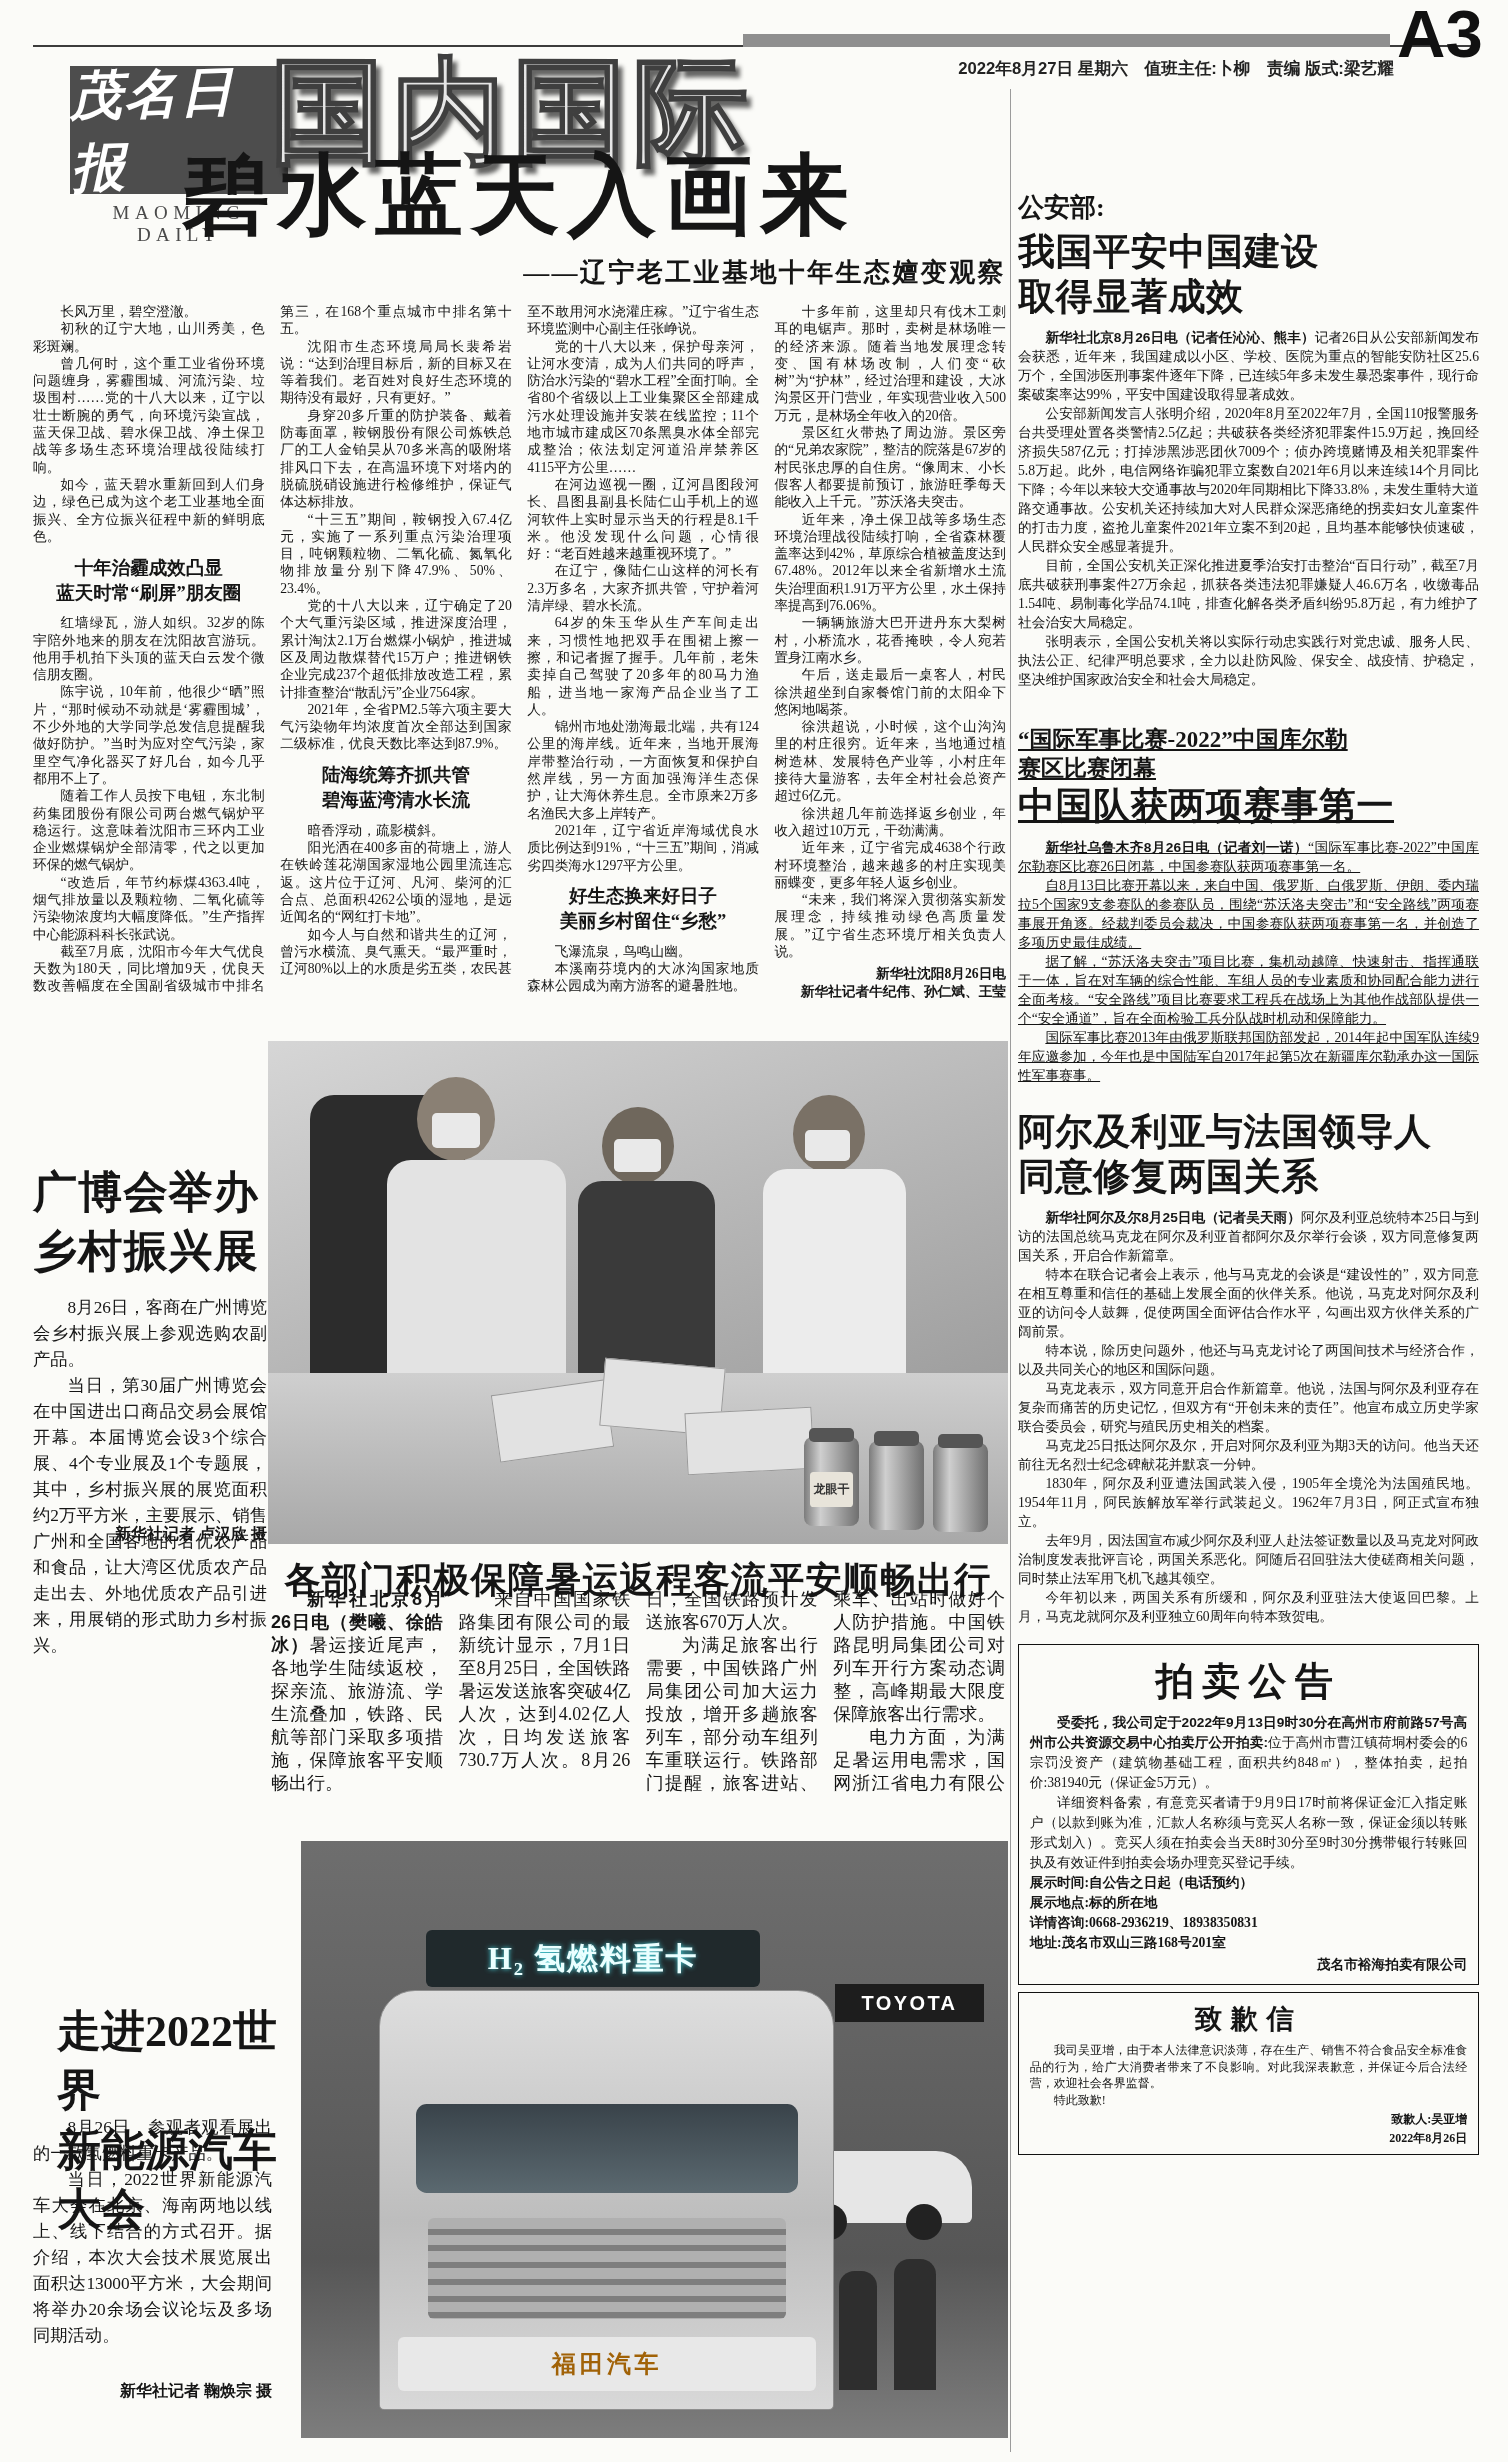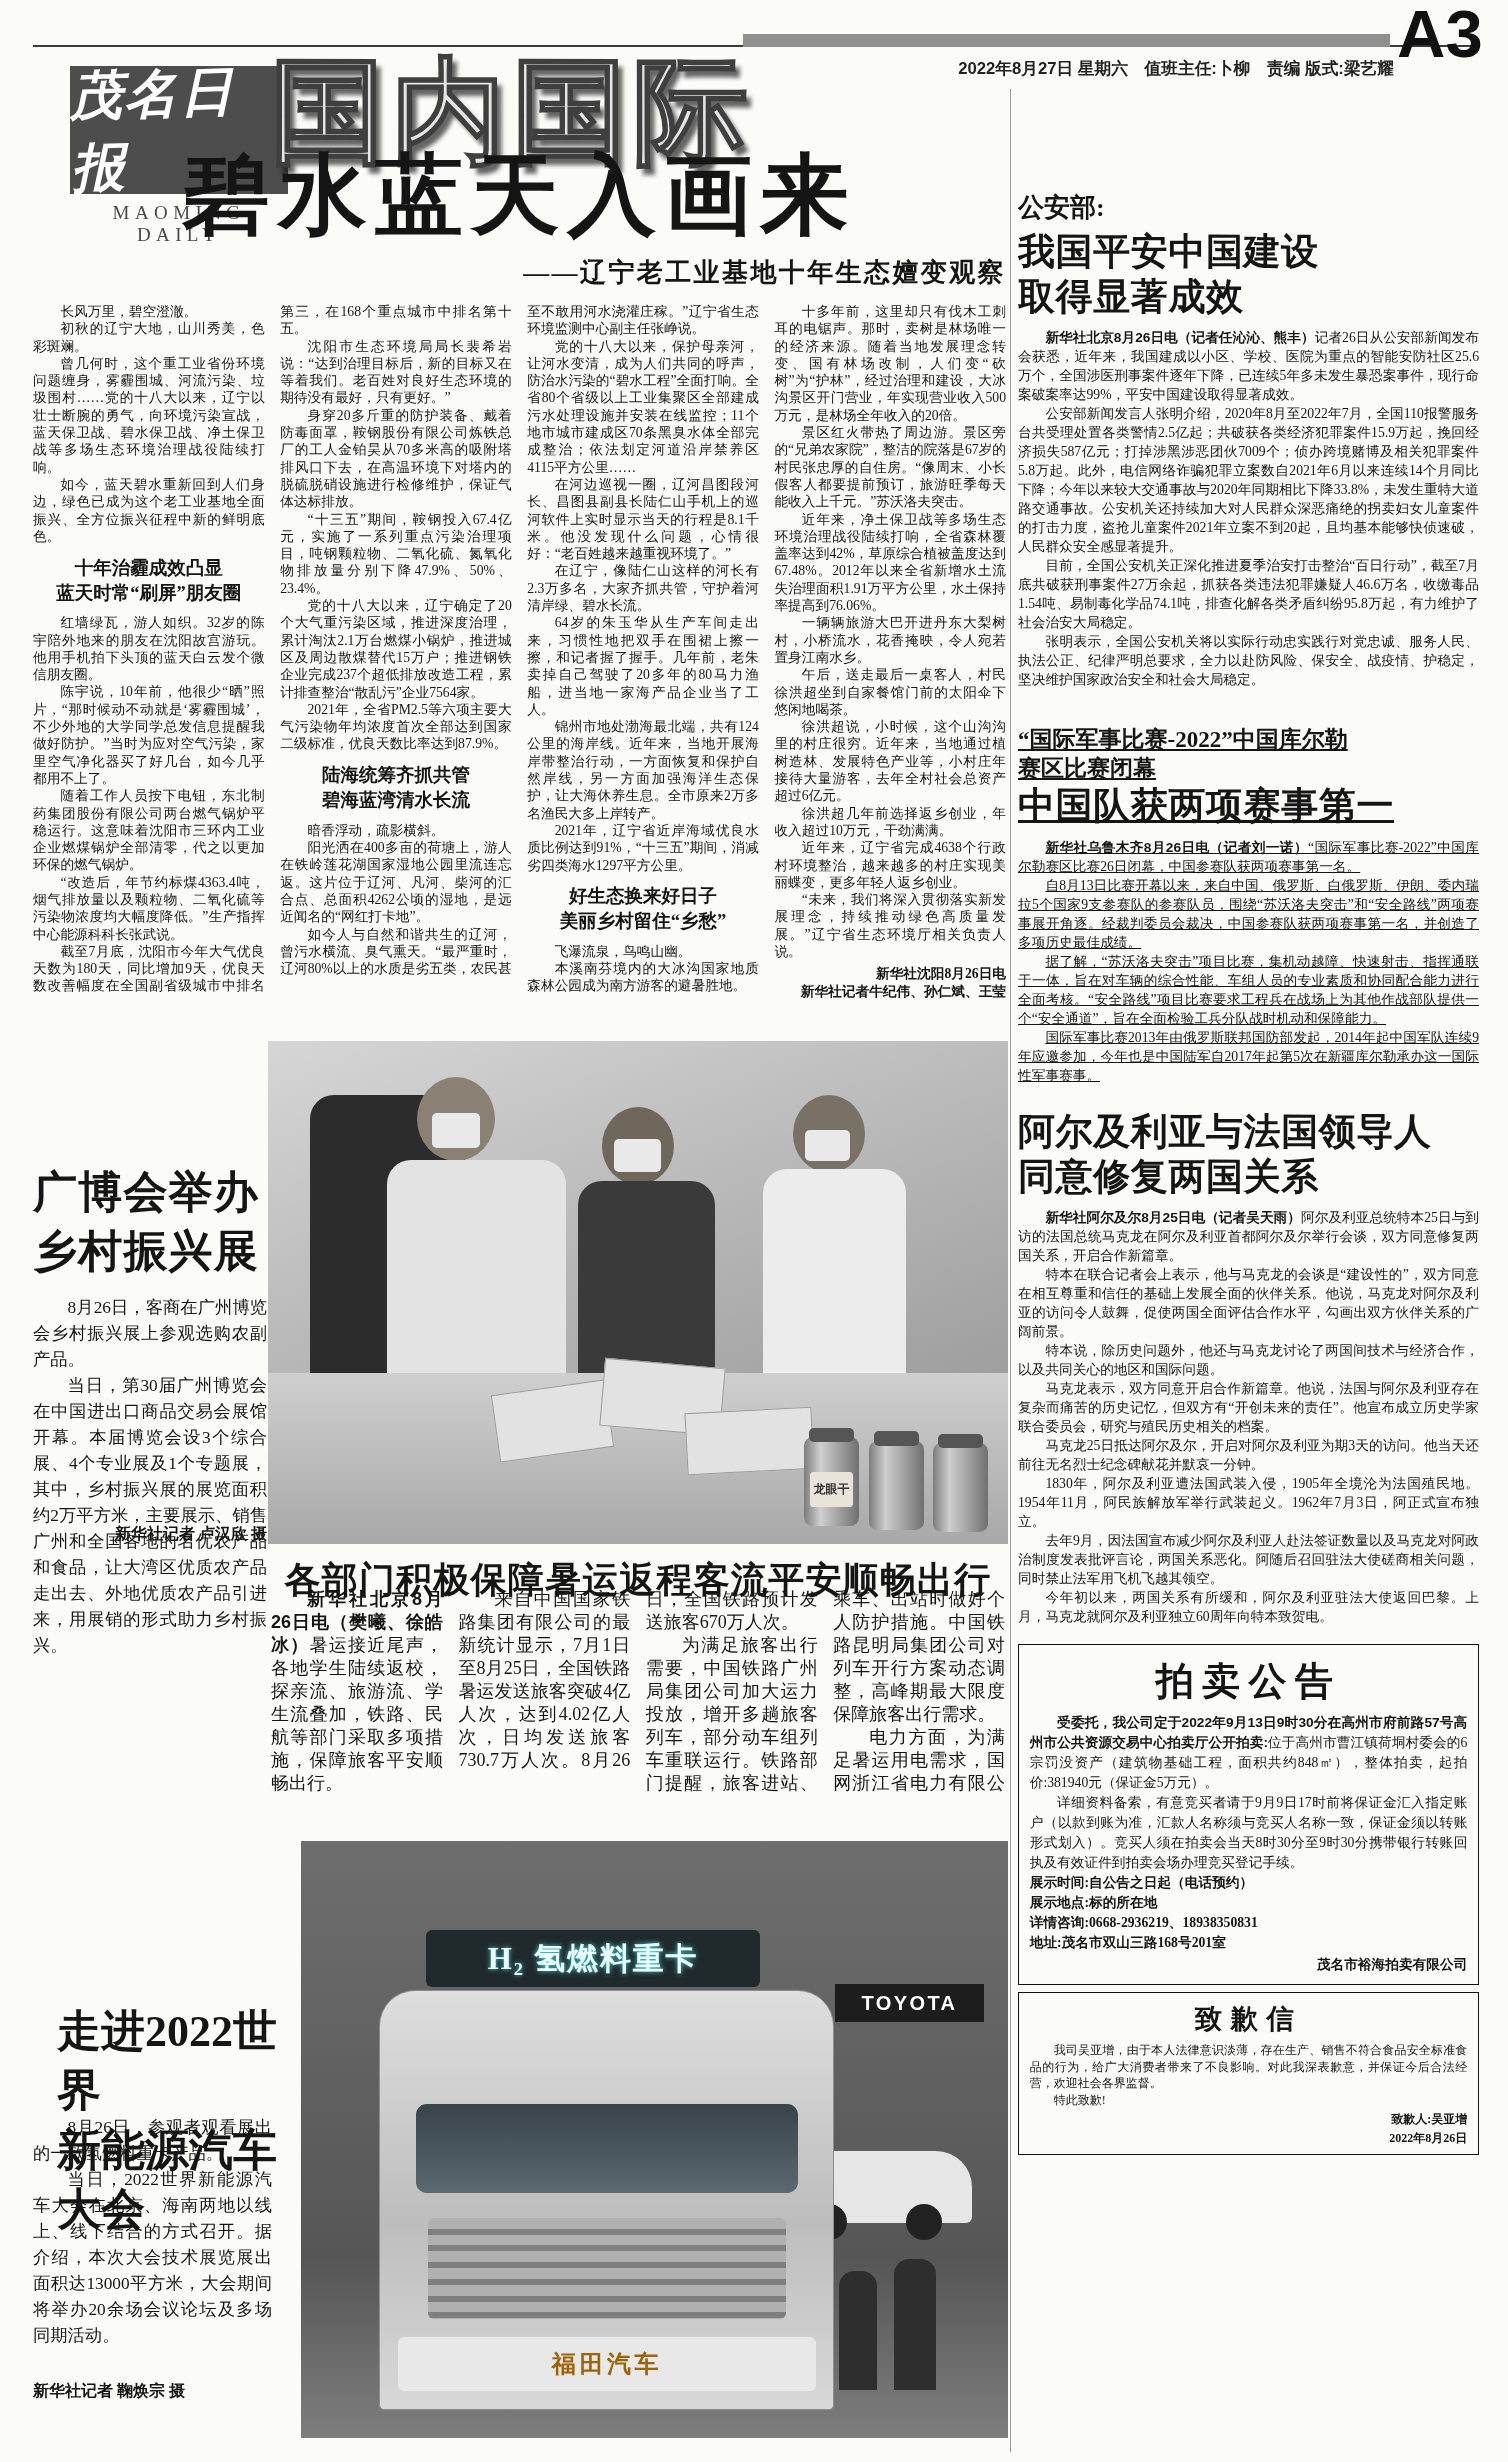--- a/index.html
+++ b/index.html
@@ -38,21 +38,21 @@
   .boxst{position:absolute;background:#e2e2e2;border:1.2px solid #9a9a9a;}
   .jar{position:absolute;width:55px;height:89px;background:linear-gradient(90deg,#7c7c7c,#cfcfcf 30%,#6f6f6f);border-radius:8.4px;}
   .jar:before{content:"";position:absolute;left:4.8px;top:-9.5px;width:45px;height:14.3px;background:#555;border-radius:4.8px;}
   .jar-label{position:absolute;left:6px;top:35px;width:43px;height:35px;background:#e8e4da;border-radius:3.6px;color:#333;font-size:12px;font-weight:bold;display:flex;align-items:center;justify-content:center;}
   
   #shuyun-hl{left:271px;top:1556px;width:734px;text-align:center;font-size:36px;font-weight:bold;letter-spacing:1.2px;white-space:nowrap;}
   #shuyun-body{left:271px;top:1588px;width:734px;height:216px;column-count:4;column-gap:15.5px;font-size:18px;line-height:23px;text-align:justify;overflow:hidden;}
   
   #ev-hl{left:33px;top:2002px;width:251px;font-size:44px;font-weight:bold;line-height:1.35;margin-left:24px;}
   #ev-body{left:33px;top:2115px;width:239px;font-size:17.3px;line-height:26px;text-align:justify;}
-  #ev-credit{left:33px;top:2381px;width:239px;text-align:left;font-weight:bold;font-size:16px;}
+  #ev-credit{left:33px;top:2381px;width:239px;text-align:right;font-weight:bold;font-size:16px;}
   
   #photo2{left:301px;top:1841px;width:707px;height:597px;background:linear-gradient(#6e6e6e,#565656 70%,#7d7d7d);overflow:hidden;}
   #h2-banner{position:absolute;left:125px;top:89px;width:334px;height:57px;background:rgba(20,30,34,.85);border-radius:6px;display:flex;align-items:center;justify-content:center;font-size:31px;font-weight:bold;color:#eaffff;letter-spacing:1.8px;text-shadow:0 0 4.8px #49d6e0;}
   .badge{position:absolute;top:179px;width:143px;height:51px;background:#15282b;border:1.2px solid #5aa7a7;border-radius:8.4px;color:#fff;font-size:26px;font-weight:bold;display:flex;align-items:center;justify-content:center;font-family:"Liberation Sans","DejaVu Sans",sans-serif;}
   #badge-power{left:128px;}
   #badge-range{left:310px;}
   #truck-cab{position:absolute;left:78px;top:149px;width:453px;height:418px;background:linear-gradient(#dedede,#bdbdbd 55%,#d8d8d8);border-radius:36px 36px 4.8px 4.8px;border:1.8px solid #8e8e8e;}
   #truck-glass{position:absolute;left:36px;top:113px;width:382px;height:89px;background:linear-gradient(#39434a,#5b6970);border-radius:10.7px;}
   #truck-grille{position:absolute;left:48px;top:227px;width:358px;height:101px;background:repeating-linear-gradient(#b0b0b0 0 10.7px,#7e7e7e 10.7px 16.7px);border-radius:6px;}
   #truck-bumper{position:absolute;left:18px;top:346px;width:418px;height:54px;background:#e8e8e8;border-radius:6px;display:flex;align-items:center;justify-content:center;font-size:24px;font-weight:bold;color:#a16207;letter-spacing:3.6px;}

